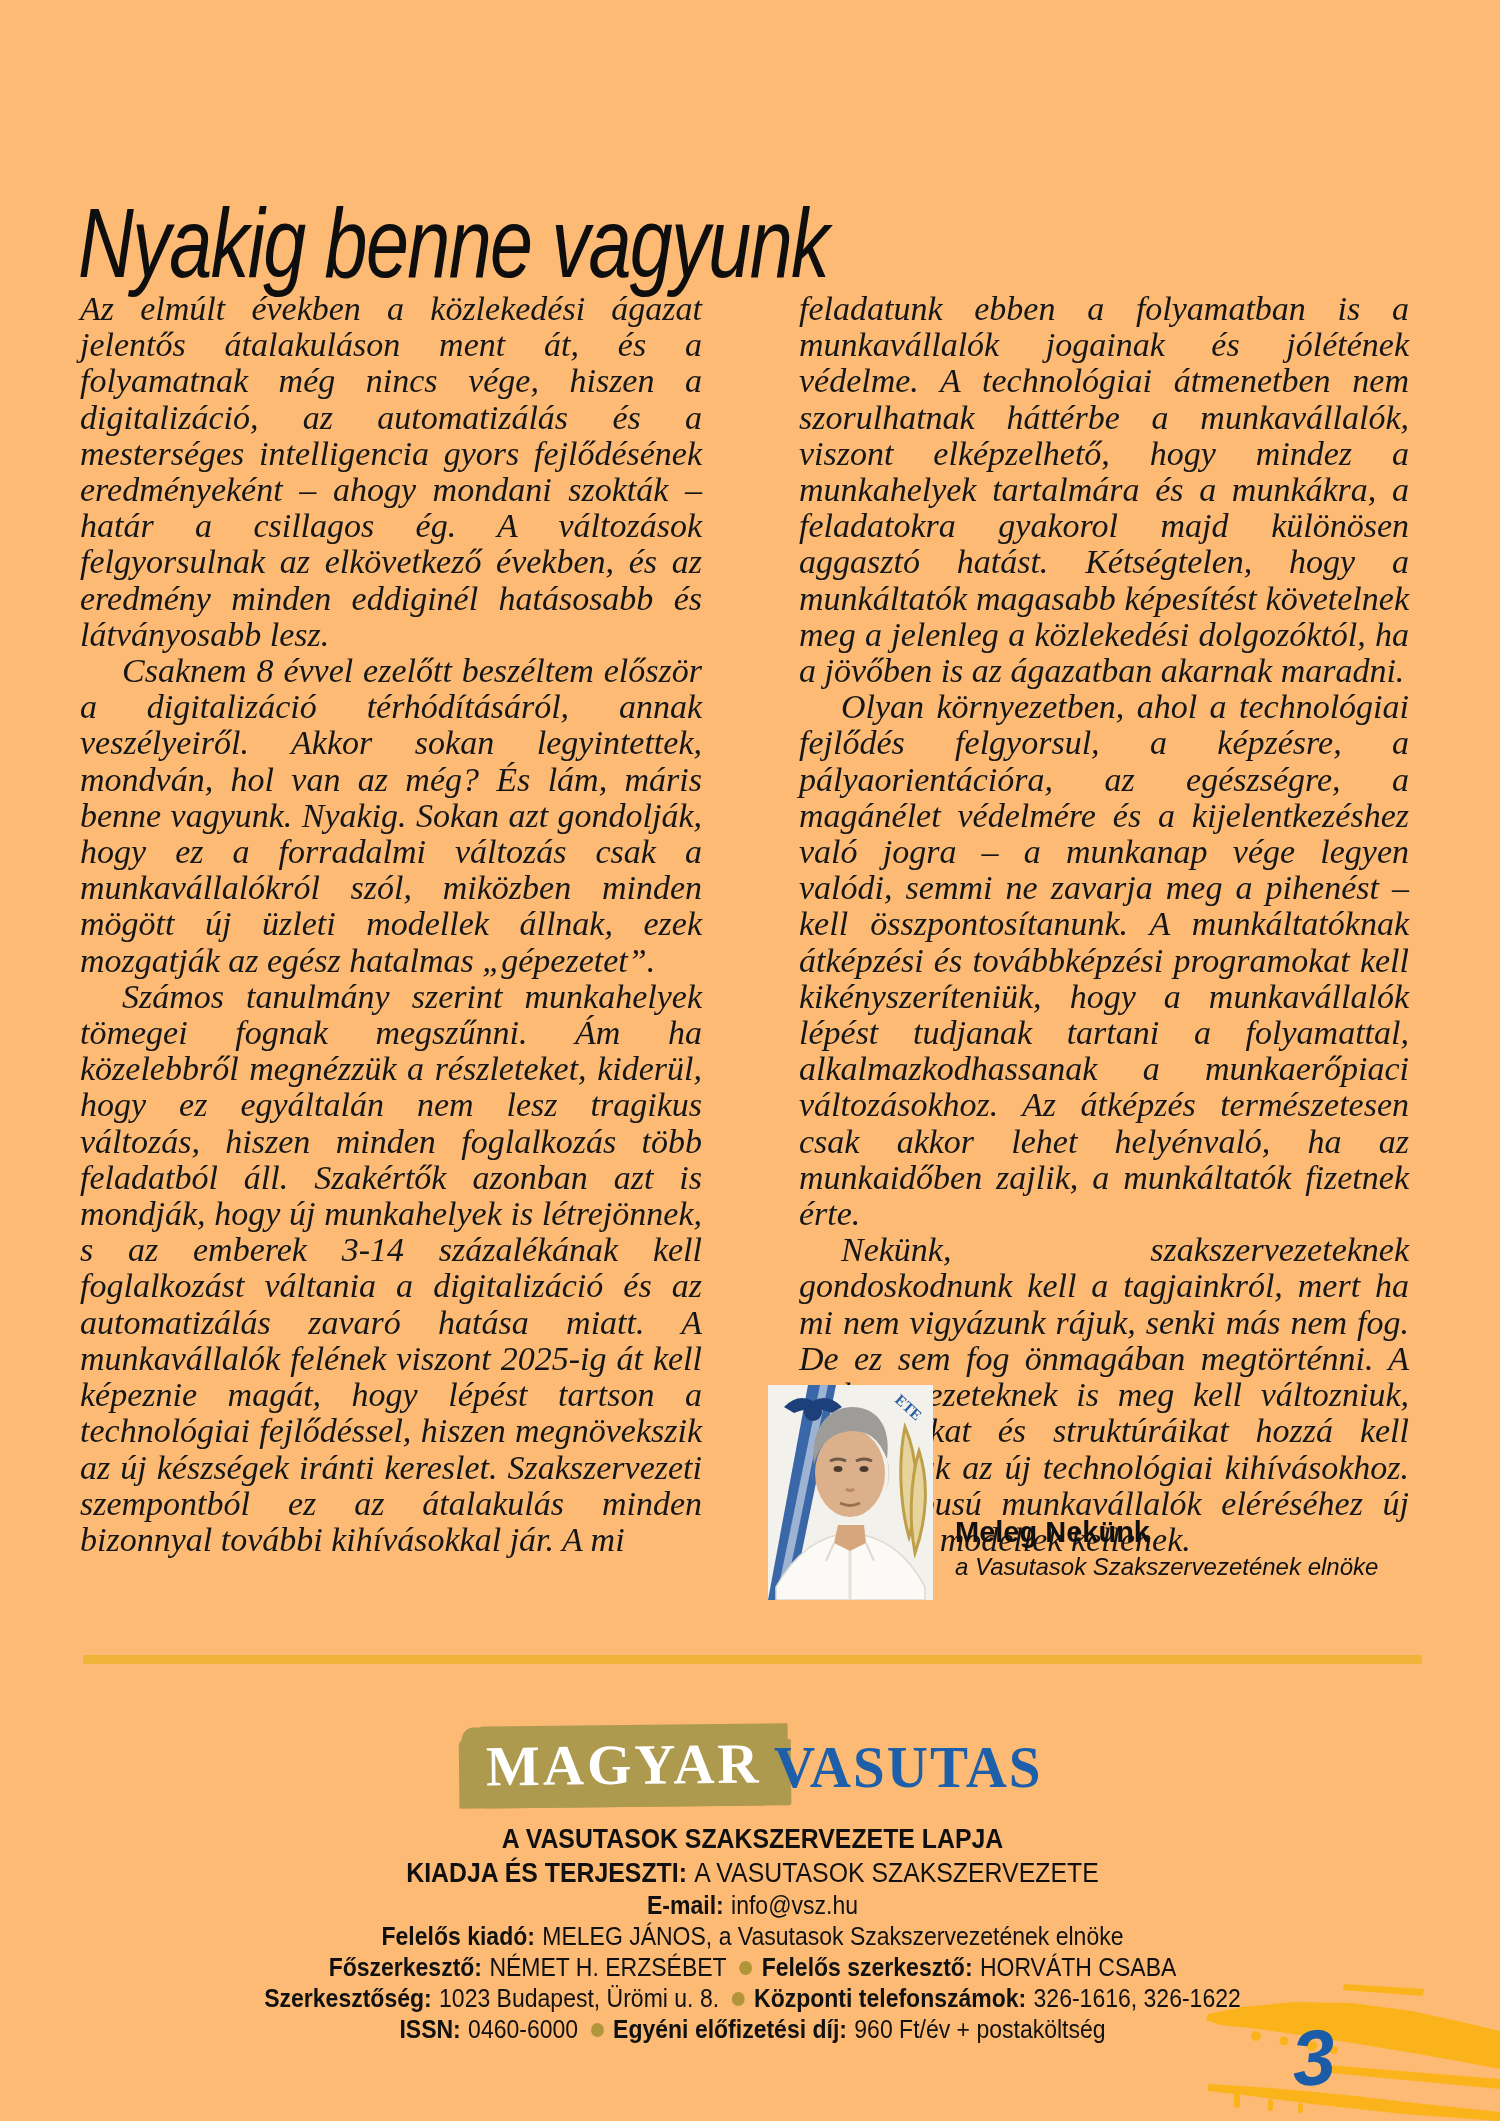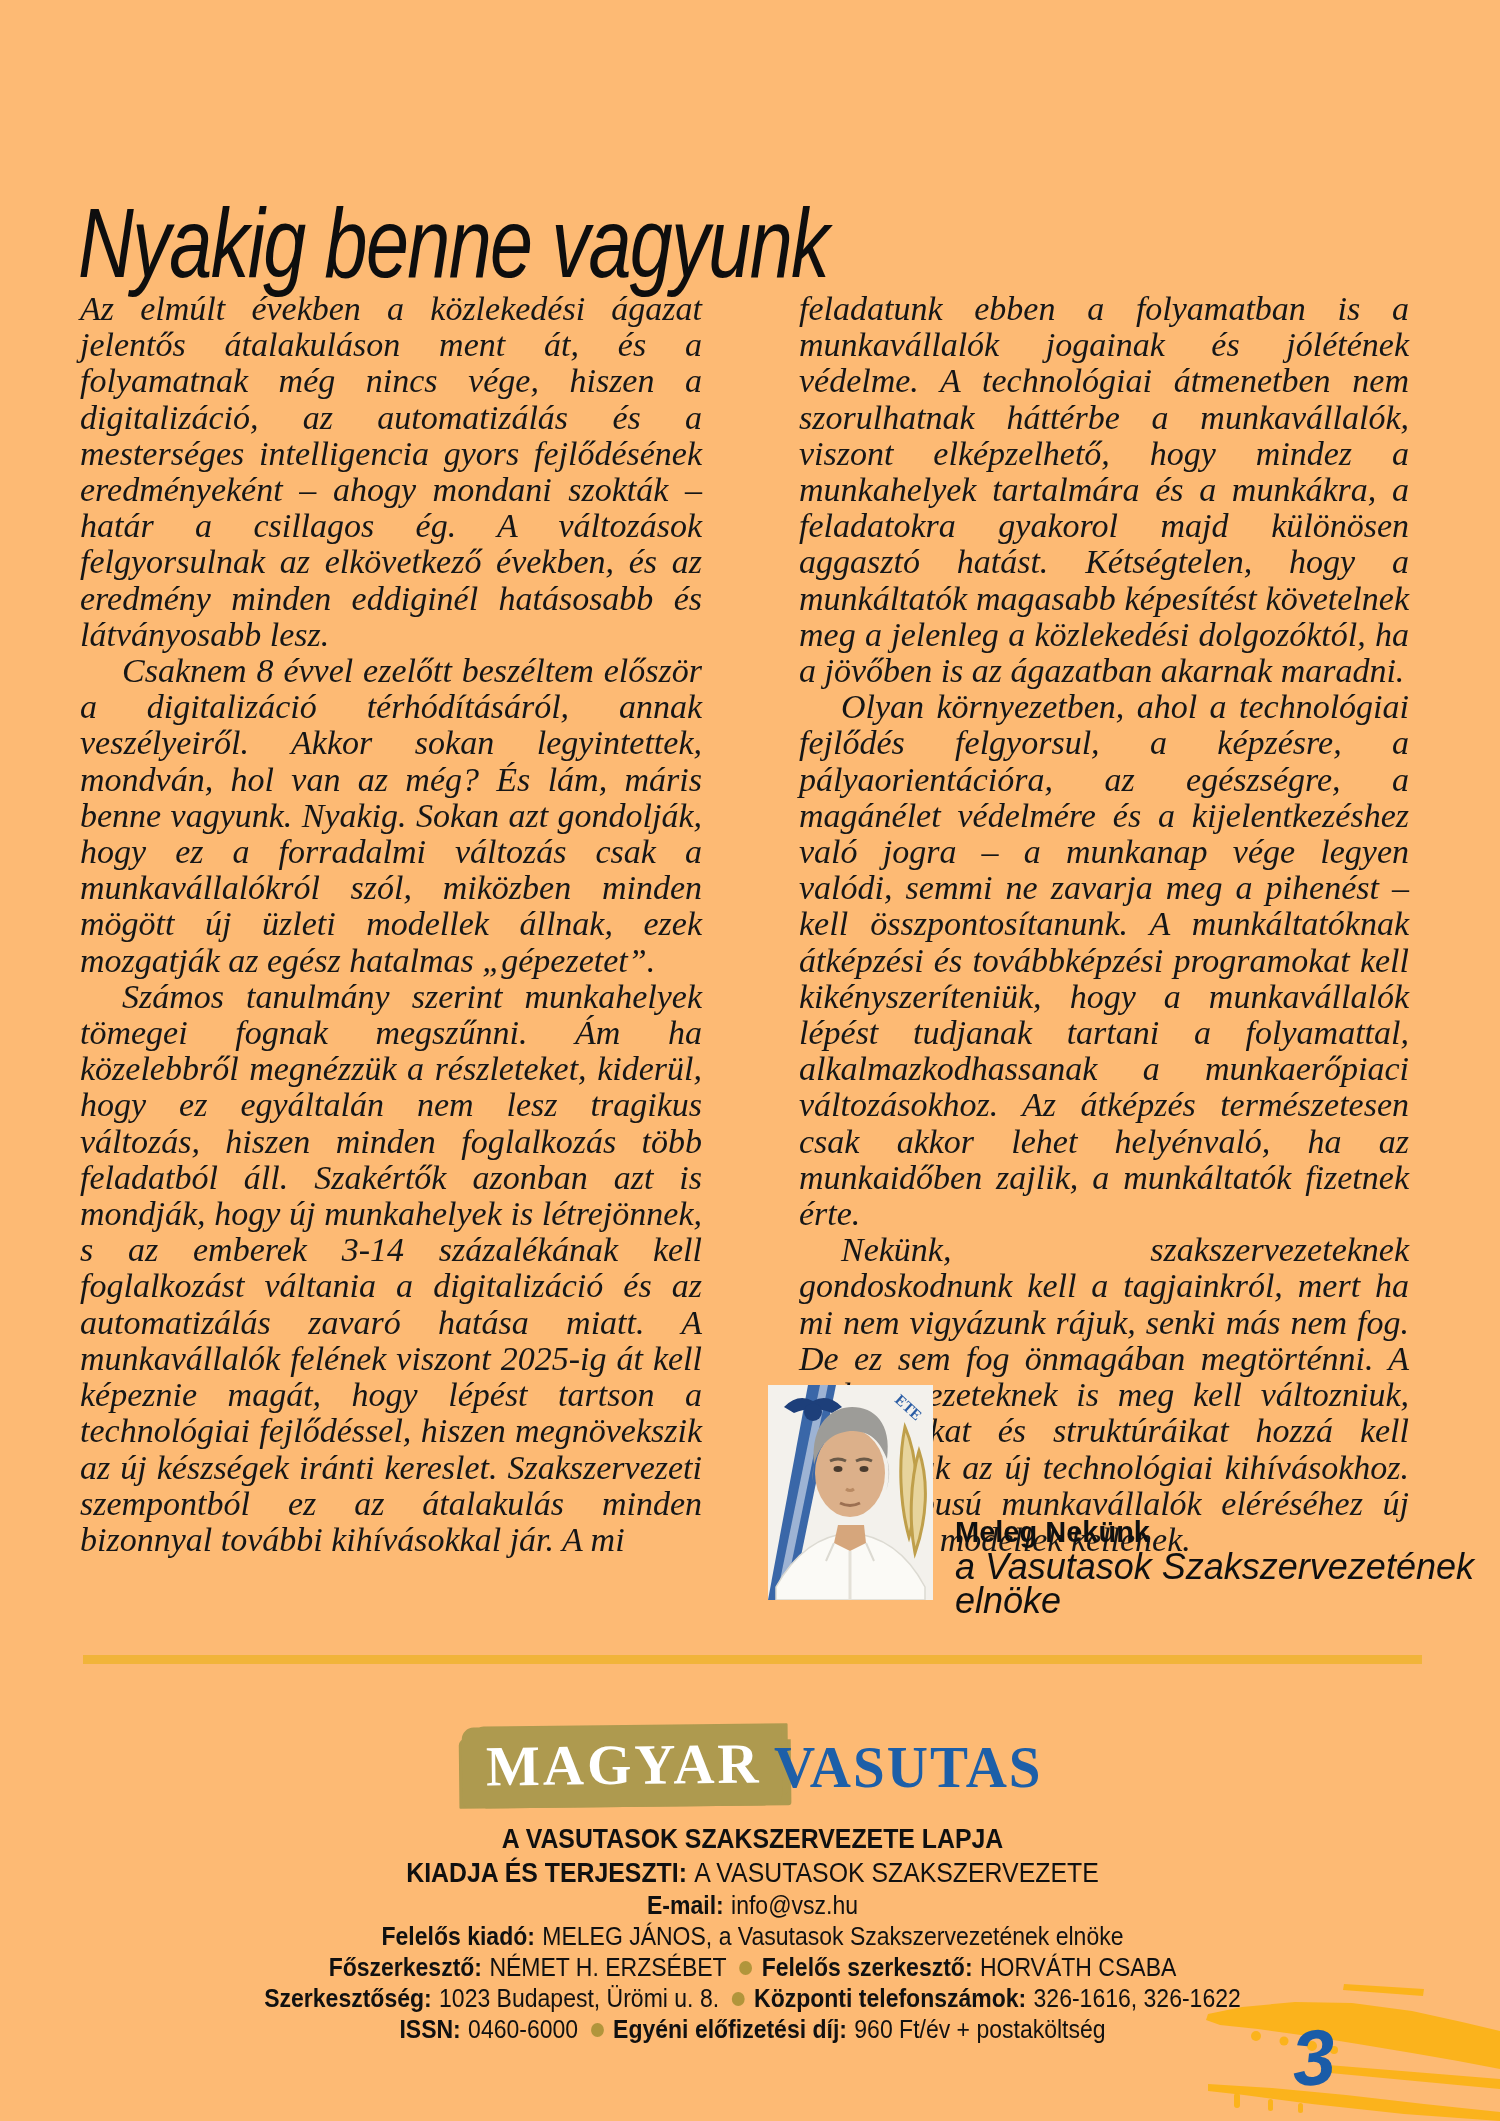--- a/index.html
+++ b/index.html
@@ -16,21 +16,21 @@
   .col p{margin:0;}
   .col p + p{text-indent:42px;font-family:Liberation Serif, serif;}
   .col-left{left:80px;width:622px;}
   .col-right{left:799px;width:610px;}
 
   
   .photo{position:absolute;left:768px;top:1385px;width:165px;height:215px;}
   .photo svg{display:block;width:100%;height:100%;}
   .caption{position:absolute;left:955px;top:1514px;}
   .author-name{font-weight:bold;font-size:29px;line-height:36px;color:#0f0f0f;}
-  .author-role{font-style:italic;font-size:36px;line-height:34px;color:#0f0f0f;}
+  .author-role{font-style:italic;font-size:24px;line-height:34px;color:#0f0f0f;}
 
   
   .gold-rule{position:absolute;left:83px;top:1655px;width:1339px;height:9px;background:#F1B43A;}
 
   
   .footer{position:absolute;left:83px;top:1690px;width:1339px;text-align:center;color:#101010;margin-top:36px;}
   .logo{display:inline-flex;align-items:center;white-space:nowrap;margin-bottom:4px;}
   .logo-magyar{display:inline-block;background:#AE9A4F;color:#fff;
                font-family:"Liberation Serif",serif;font-weight:bold;font-size:57px;line-height:57px;
                padding:10px 20px 13px 24px;letter-spacing:3px;

